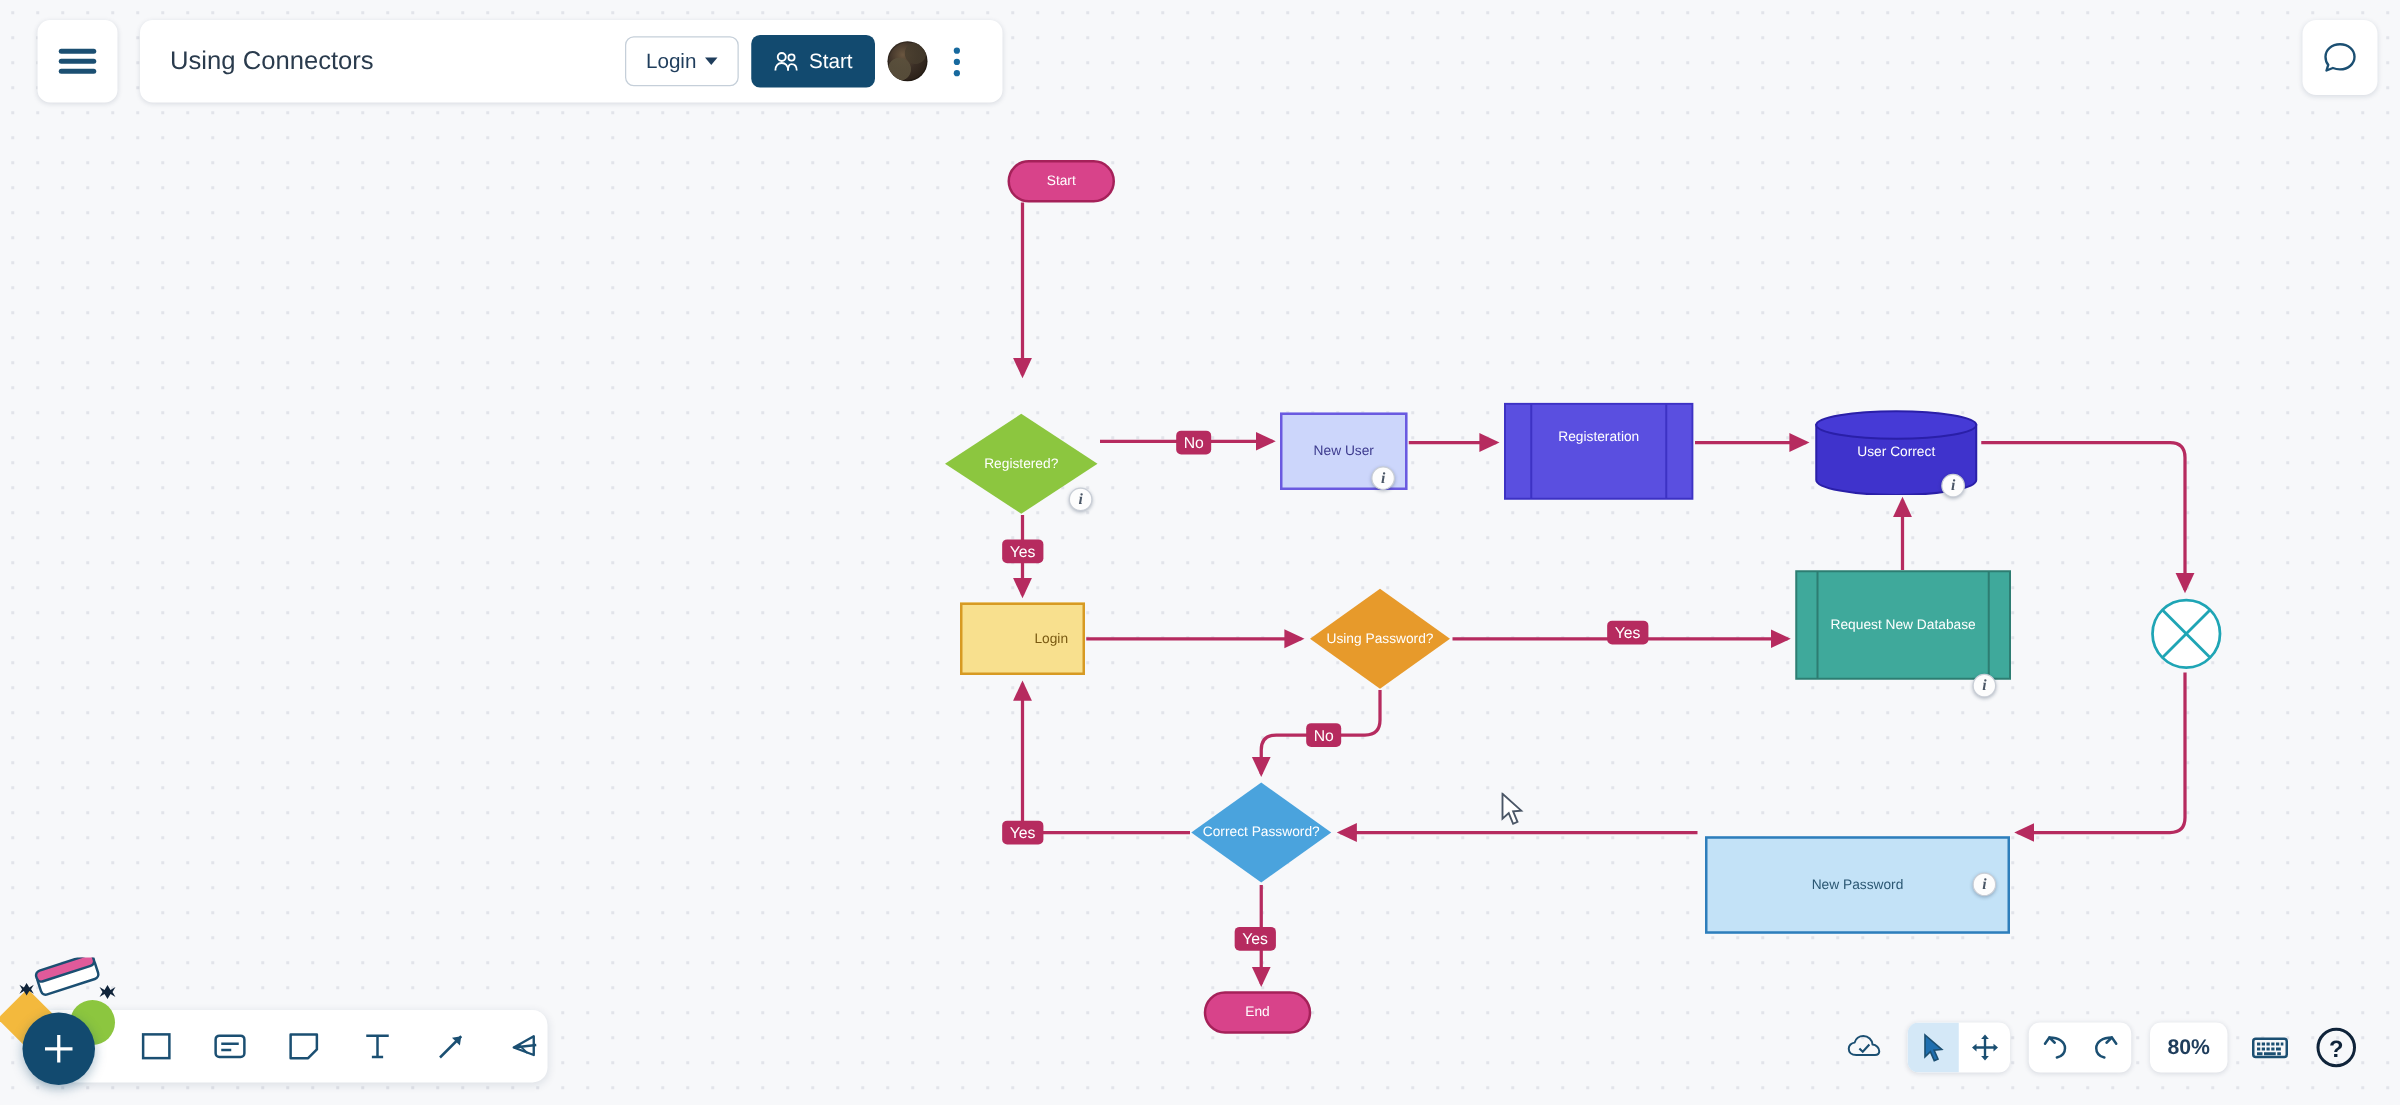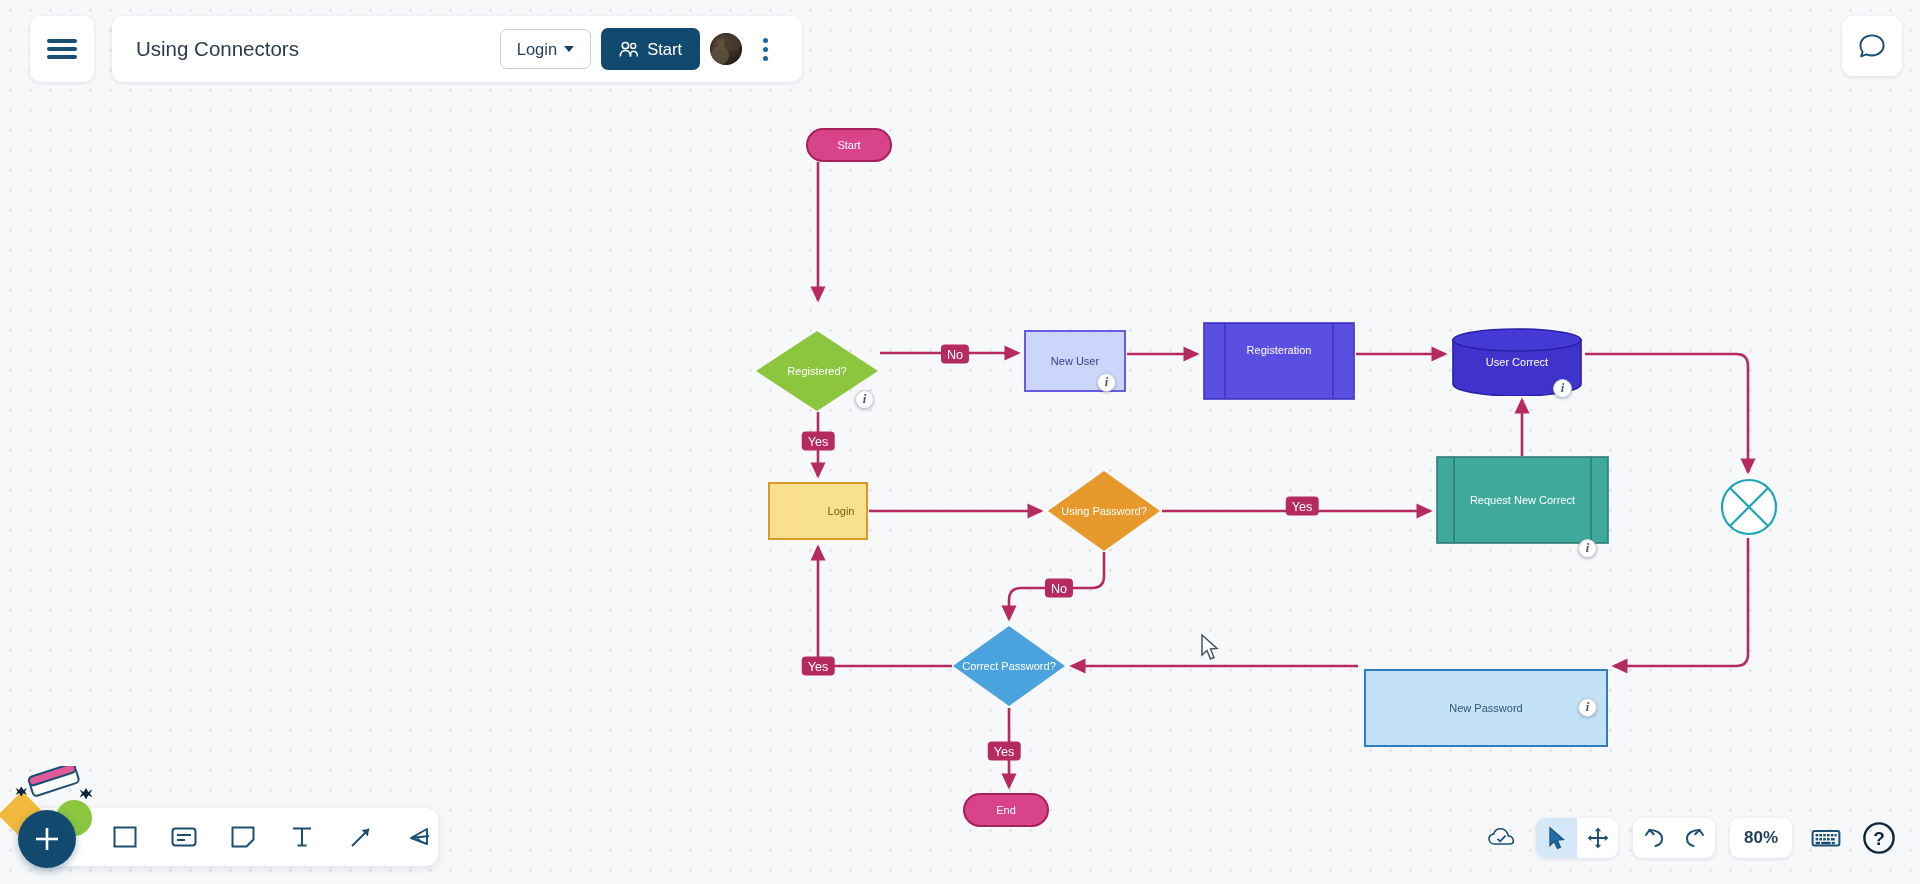--- a/index.html
+++ b/index.html
@@ -176,21 +176,21 @@
     width: 58px; height: 58px; border-radius: 50%;
     background: #124a6f; color: #fff;
     display: flex; align-items: center; justify-content: center;
     z-index: 12; cursor: pointer;
     box-shadow: 0 3px 9px rgba(18,74,111,.35);
   }
   .fab-deco { position: absolute; left: 0; bottom: 36px; z-index: 11; pointer-events: none; }
 
   
   .br-controls {
-    position: absolute; right: 22px; bottom: 18px;
+    position: absolute; right: 32px; bottom: 18px;
     height: 56px; display: flex; align-items: center; gap: 15px;
   }
   .icon-plain { width: 38px; height: 38px; display:flex; align-items:center; justify-content:center; cursor:pointer; }
   .seg-group {
     display: flex; background: #fff; border-radius: 9px; overflow: hidden;
     box-shadow: 0 1px 4px rgba(20,40,70,.13);
   }
   .seg {
     width: 41px; height: 40px; display: flex;
     align-items: center; justify-content: center; cursor: pointer;
@@ -297,21 +297,21 @@
     </svg>
     <span class="lbl">Using Password?</span>
   </div>
 
   <div class="node predef" style="left:1436px; top:456px; width:173px; height:88px;">
     <svg class="pshape" viewBox="0 0 173 88">
       <rect x="1" y="1" width="171" height="86" fill="#3fa99b" stroke="#2d7d72" stroke-width="1.6"></rect>
       <line x1="18" y1="1" x2="18" y2="87" stroke="#2d7d72" stroke-width="1.6"></line>
       <line x1="155" y1="1" x2="155" y2="87" stroke="#2d7d72" stroke-width="1.6"></line>
     </svg>
-    <span class="lbl">Request New Correct</span>
+    <span class="lbl">Request New Database</span>
   </div>
   <div class="info-badge" style="left:1578px; top:539px;">i</div>
 
   <div class="junction" style="left:1720px; top:478px; width:58px; height:58px;">
     <svg viewBox="0 0 58 58" width="58" height="58">
       <circle cx="29" cy="29" r="27" fill="#ffffff" stroke="#1fa5b5" stroke-width="2.2"></circle>
       <line x1="10" y1="10" x2="48" y2="48" stroke="#1fa5b5" stroke-width="2.2"></line>
       <line x1="48" y1="10" x2="10" y2="48" stroke="#1fa5b5" stroke-width="2.2"></line>
     </svg>
   </div>

